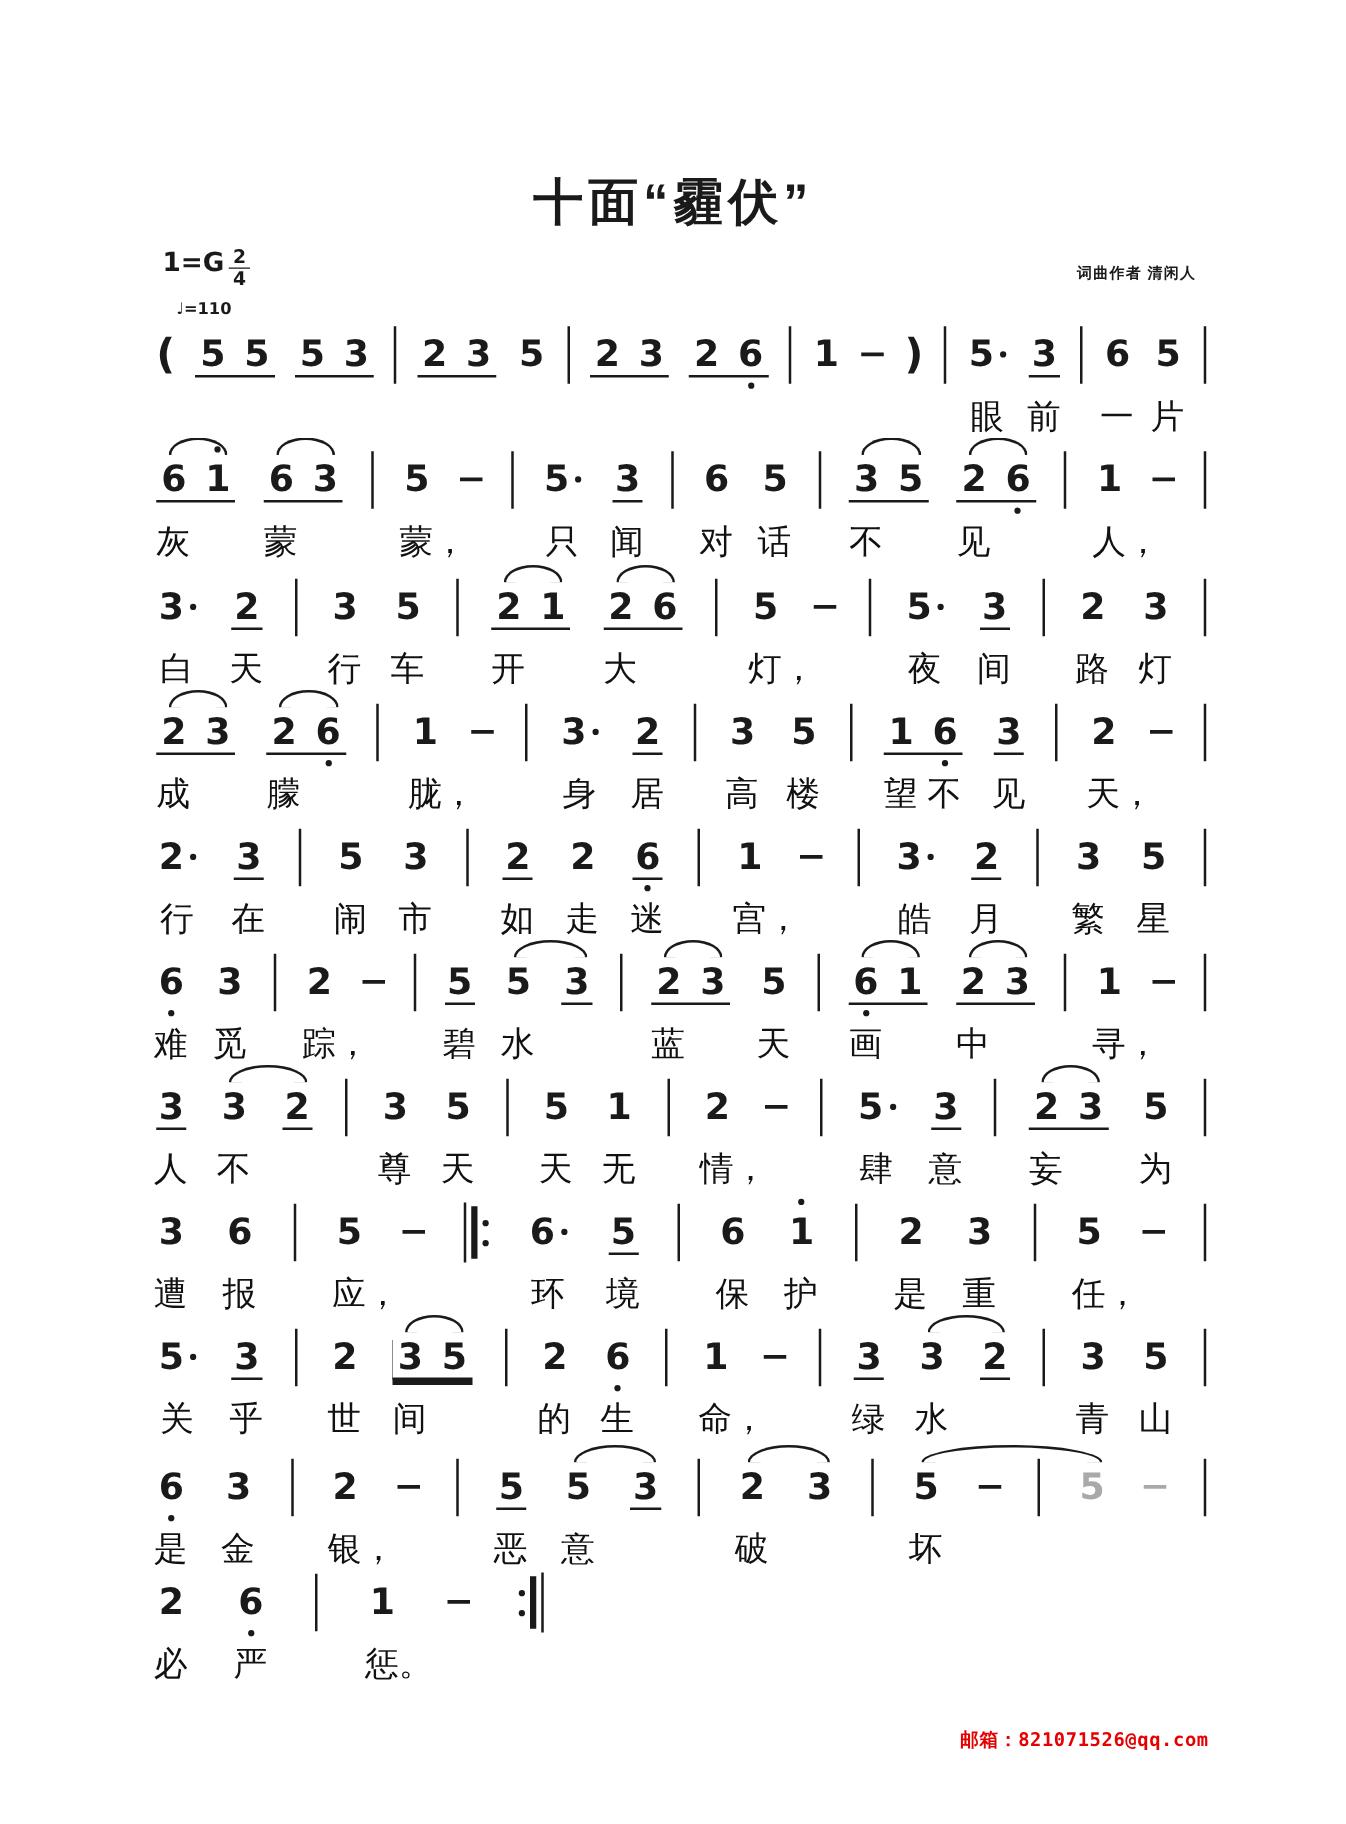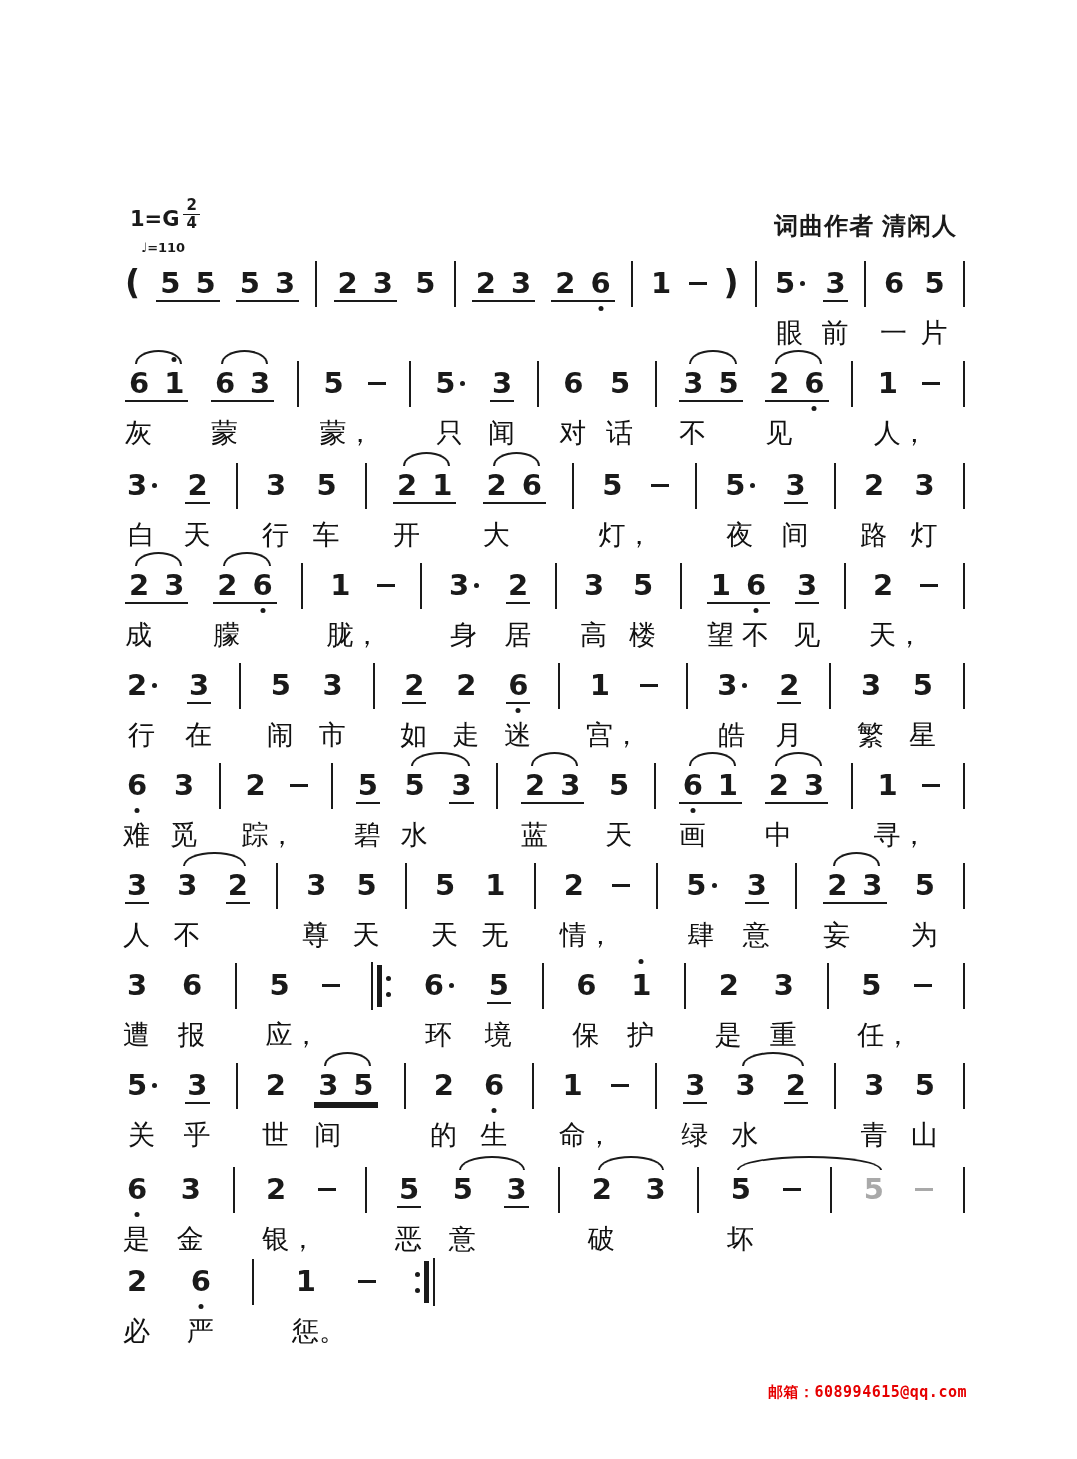--- a/index.html
+++ b/index.html
@@ -1,28 +1,28 @@
 <!DOCTYPE html>
 <html><head>
 <meta charset="utf-8">
 <style>
   html,body{margin:0;padding:0;background:#ffffff;}
   .sheet{position:relative;width:1077px;height:1459px;background:#fff;overflow:hidden;
          font-family:"Liberation Sans",sans-serif;color:#1a1a1a;}
   .title{position:absolute;top:134px;left:0;width:100%;text-align:center;
          font-size:40px;font-weight:bold;letter-spacing:4px;}
-  .keysig{position:absolute;left:130px;top:198px;display:flex;align-items:flex-end;
+  .keysig{position:absolute;left:130px;top:198px;display:flex;align-items:flex-start;
           font-size:21px;font-weight:600;font-family:"DejaVu Sans",sans-serif;}
   .meter{display:inline-flex;flex-direction:column;align-items:center;margin-left:4px;
          font-size:15px;line-height:15px;font-weight:700;}
   .meter .num{border-bottom:1.5px solid #1a1a1a;padding:0 3px 1px;}
   .meter .den{padding-top:1px;}
   .tempo{position:absolute;left:141px;top:240px;font-size:13px;font-weight:600;
          font-family:"DejaVu Sans",sans-serif;}
-  .author{position:absolute;right:120px;top:210px;font-size:24px;font-weight:700;letter-spacing:1px;}
+  .author{position:absolute;right:120px;top:210px;font-size:12px;font-weight:700;letter-spacing:1px;}
   .footer{position:absolute;left:768px;top:1383px;font-family:"DejaVu Sans Mono",monospace;
           font-size:15px;font-weight:bold;letter-spacing:.5px;}
   #score{position:absolute;left:0;top:0;width:100%;height:100%;}
   .line{position:absolute;left:125px;width:840px;display:flex;flex-wrap:nowrap;
         justify-content:space-between;align-items:flex-start;height:50px;}
   .line.short{width:310px;}
   .note{position:relative;display:inline-flex;align-items:flex-start;padding:0 2px;}
   .digit{font-family:"DejaVu Sans",sans-serif;font-weight:bold;font-size:29px;
          line-height:34px;display:inline-block;}
   .note.u1{border-bottom:2.5px solid #1a1a1a;}
@@ -48,20 +48,21 @@
   .rep{display:flex;align-items:center;gap:4px;height:44px;margin-top:-4px;flex:0 0 auto;}
   .rvbar{width:2px;height:48px;background:#1a1a1a;}
   .rvbar.thick{width:5px;height:42px;}
   .rdots{display:flex;flex-direction:column;gap:11px;}
   .rdots i{width:5px;height:5px;border-radius:50%;background:#1a1a1a;display:block;}
 </style>
 </head>
 <body>
 
 <div class="sheet">
+  <div class="title">十面“霾伏”</div>
 
   <div class="keysig">
     <span>1=G</span>
     <span class="meter">
       <span class="num">2</span>
       <span class="den">4</span>
     </span>
   </div>
 
   <div class="tempo">♩=110</div>
@@ -752,14 +753,14 @@
           <div class="rdots">
             <i></i>
             <i></i>
           </div>
           <div class="rvbar thick"></div>
           <div class="rvbar"></div>
         </div>
       </div>
     </div>
 
-  <div class="footer" style="color: rgb(230, 0, 0);">邮箱：608994615@qq.com</div>
+  <div class="footer" style="color: rgb(230, 0, 0);">邮箱：821071526@qq.com</div>
 </div>
 
 </body></html>

